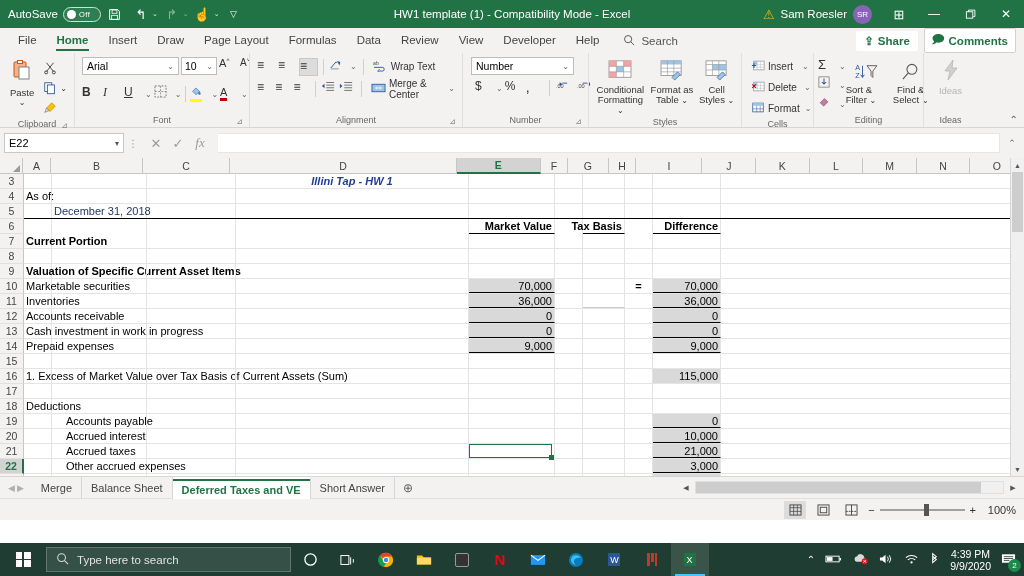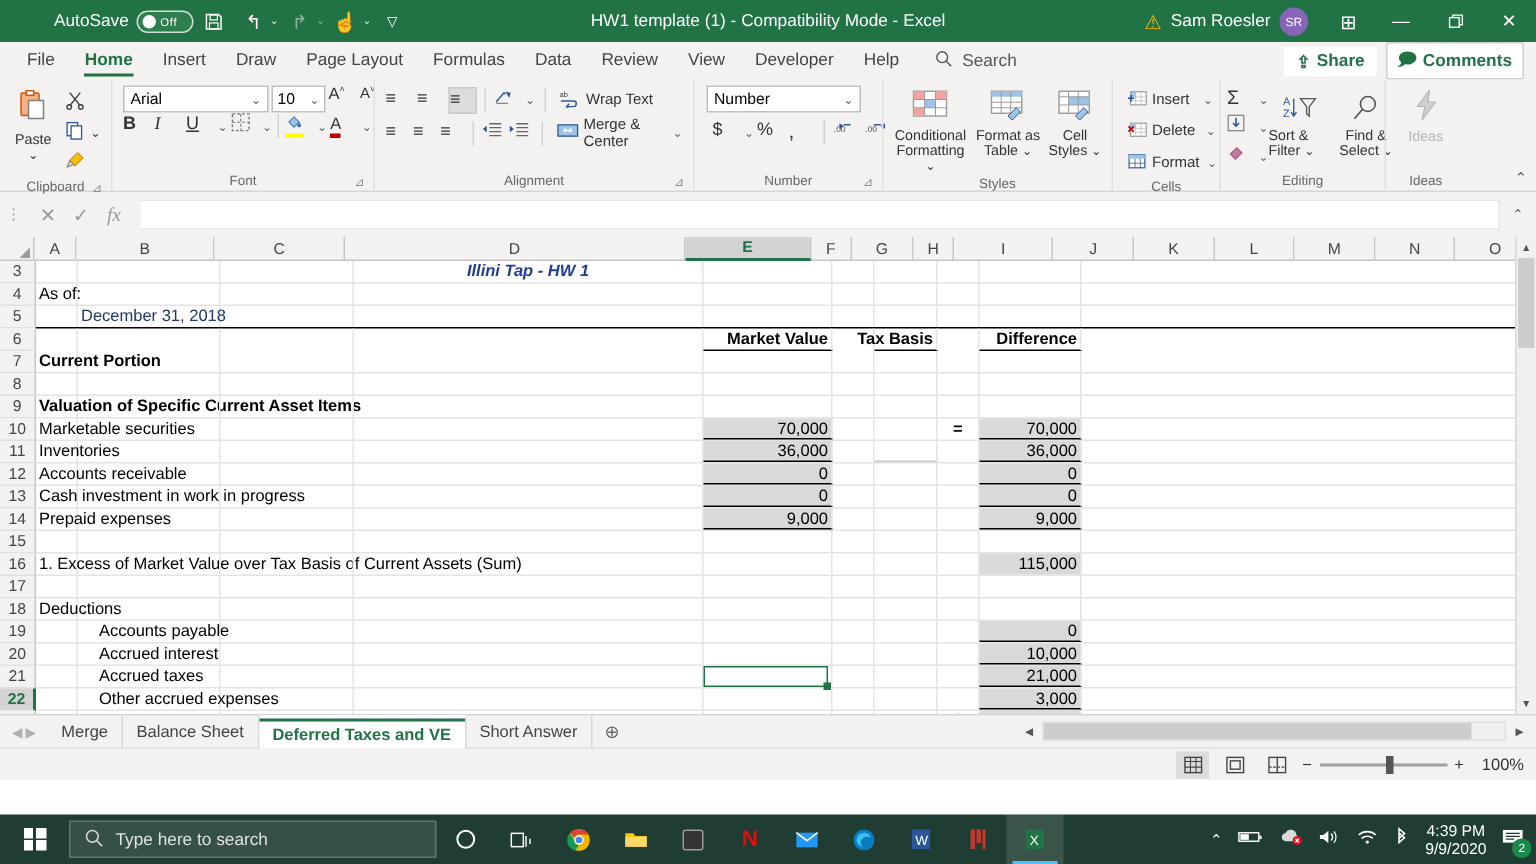--- a/index.html
+++ b/index.html
@@ -11,21 +11,21 @@
     overflow: hidden;
     position: relative;
   }
 
   
   .titlebar {
     height: 28px; background: #217346; color: #fff;
     display: flex; align-items: center; position: relative;
     font-size: 11.5px;
   }
-  .qat { display: flex; align-items: center; gap: 2px; padding-left: 8px; margin-left: 28px; }
+  .qat { display: flex; align-items: center; gap: 2px; padding-left: 8px; }
   .autosave { display: flex; align-items: center; gap: 5px; font-size: 11.5px; }
   .toggle {
     width: 38px; height: 15px; border-radius: 8px; border: 1px solid #cfe0d6;
     background: #2d7f52; position: relative; display: flex; align-items: center;
   }
   .toggle .knob {
     width: 9px; height: 9px; border-radius: 50%; background: #fff; margin-left: 3px;
   }
   .toggle .lbl { font-size: 7.5px; margin-left: 3px; letter-spacing: .5px; }
   .qat-btn {
@@ -353,21 +353,21 @@
       </div>
     </div>
     <div class="gname">
       <span>Clipboard</span>
       <span class="dlg">⊿</span>
     </div>
   </div>
 
   <div class="rgroup" style="width:175px">
     <div class="body">
-      <div class="col2" style="gap:0;padding-left:3px">
+      <div class="col2" style="gap:10px;padding-left:3px">
         <div class="row2">
           <div class="fontname">
             <span>Arial</span>
             <span style="font-size:8px;color:#666">⌄</span>
           </div>
           <div class="fontsize">
             <span>10</span>
             <span style="font-size:8px;color:#666">⌄</span>
           </div>
           <div class="sq" style="font-size:11px">A<sup style="font-size:6px">˄</sup></div>
@@ -678,20 +678,24 @@
     </div>
     <div class="gname">
       <span>Ideas</span>
     </div>
   </div>
 
   <div class="ribbon-collapse">⌃</div>
 </div>
 
 <div class="fbar">
+  <div class="namebox">
+    <span>E22</span>
+    <span style="font-size:8px;color:#555">▾</span>
+  </div>
   <span style="color:#999;font-size:10px">⋮</span>
   <div class="fbtns">
     <span class="g">✕</span>
     <span class="g">✓</span>
     <span class="g" style="font-style:italic;font-family:'Liberation Serif',serif">fx</span>
   </div>
   <div class="finput"></div>
   <div class="fbar-expand">⌃</div>
 </div>
 

